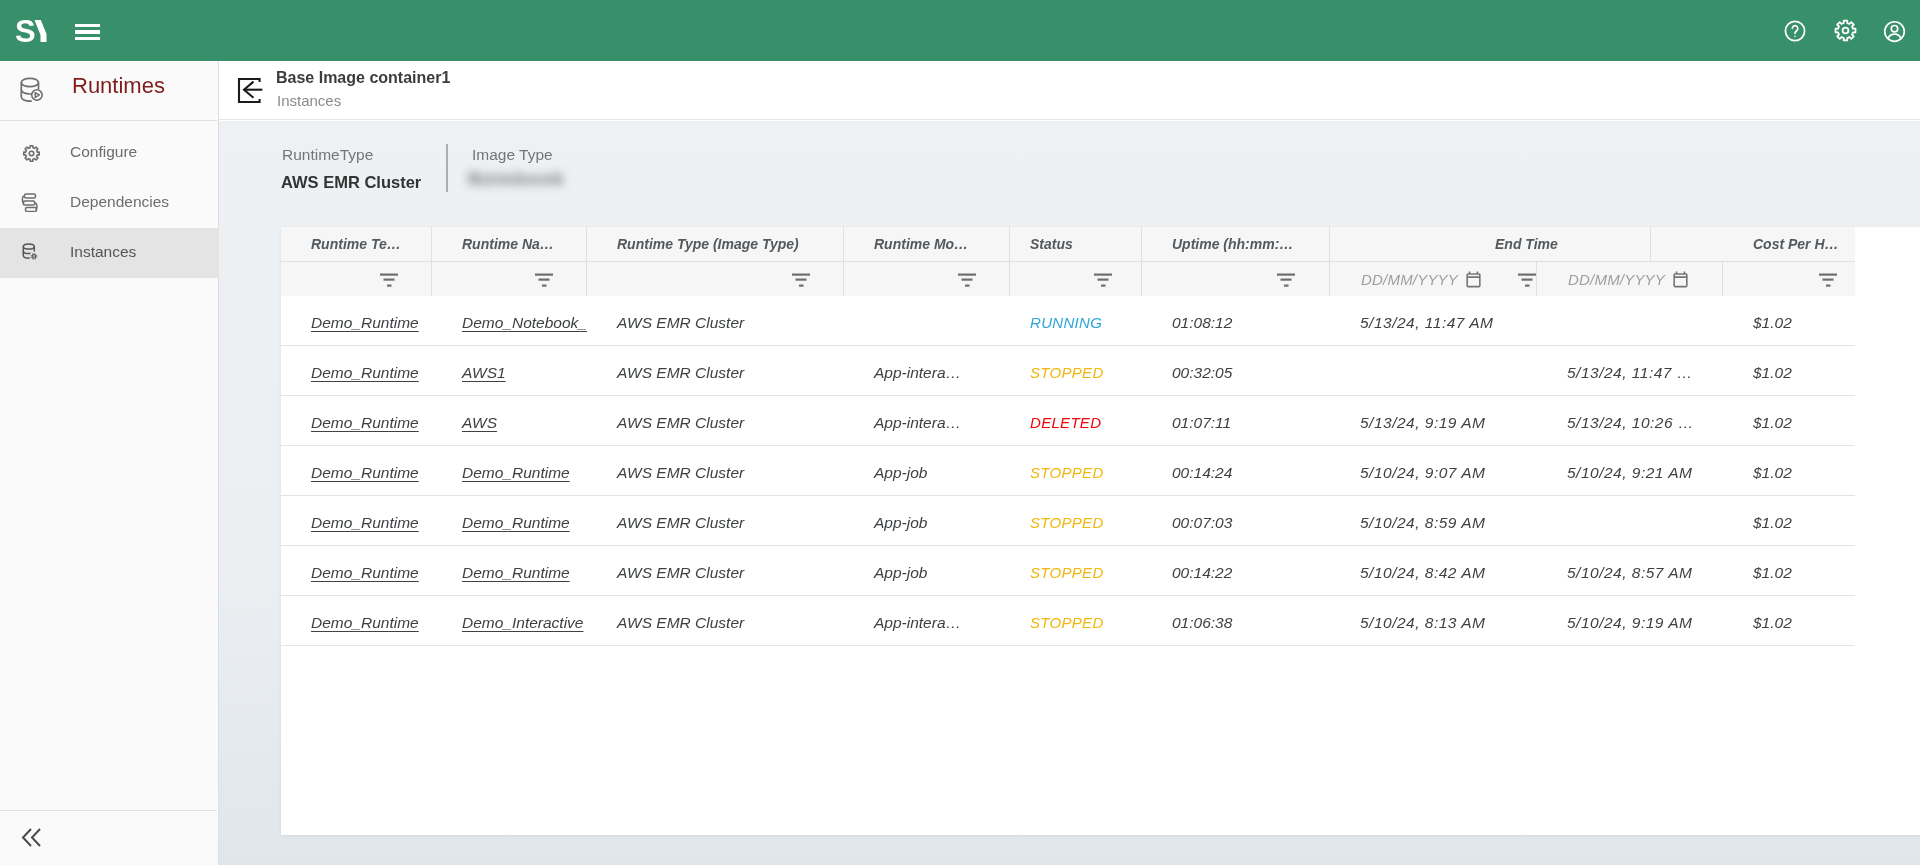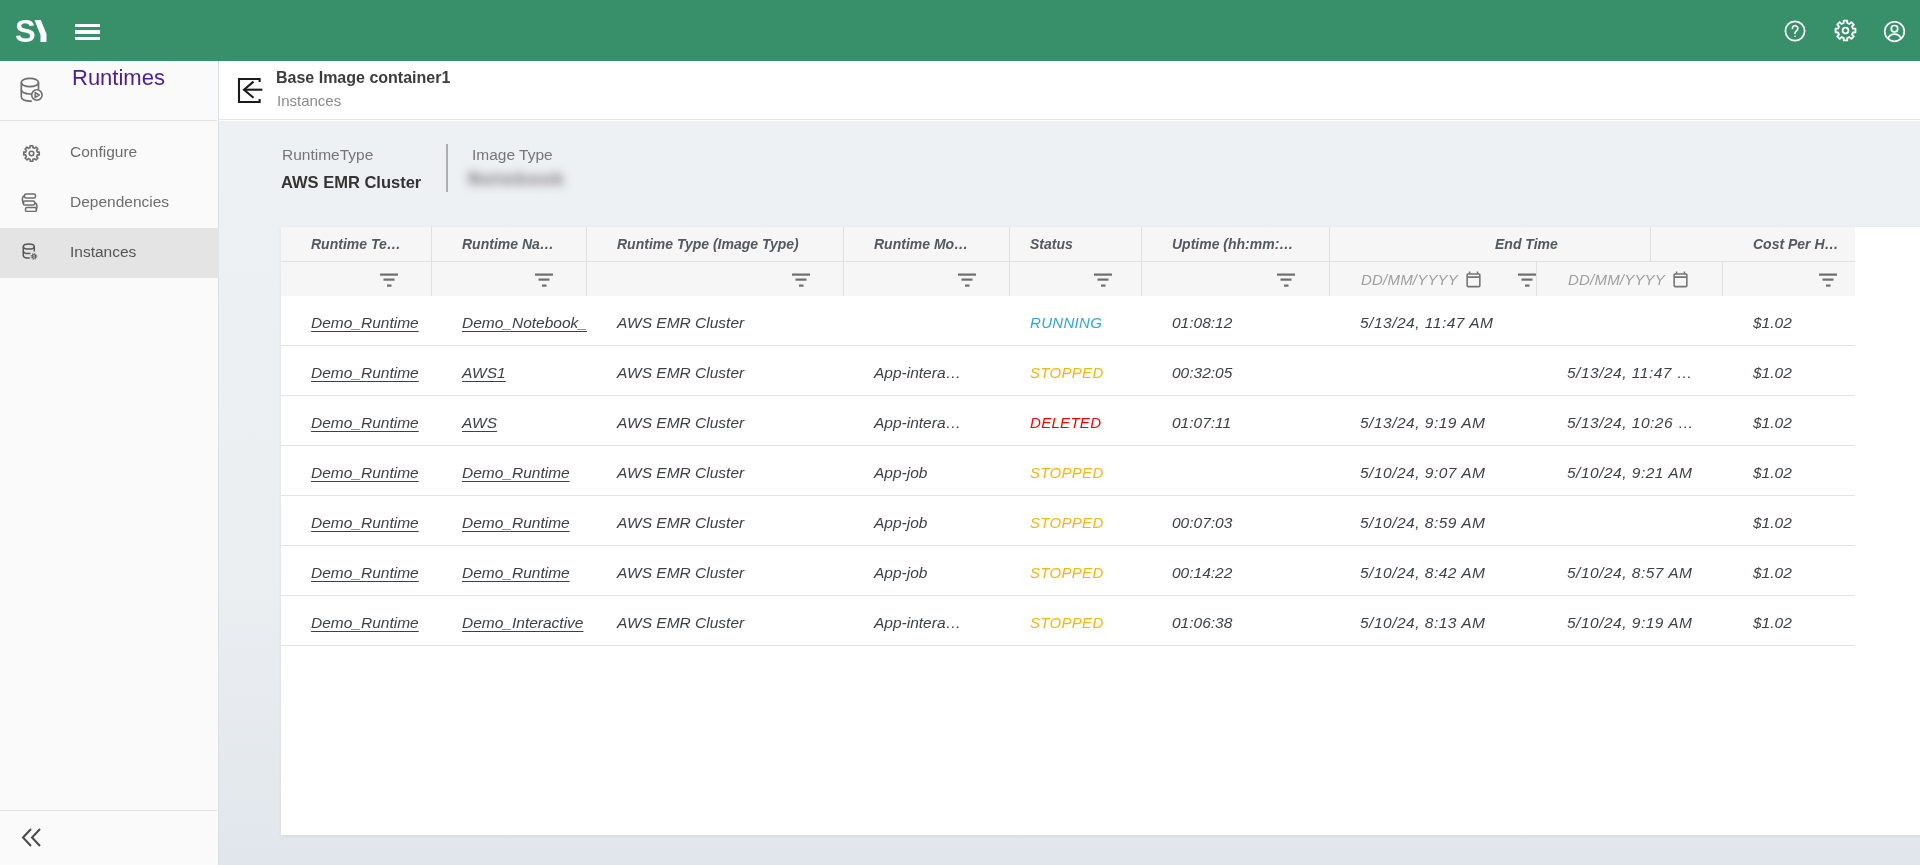--- a/index.html
+++ b/index.html
@@ -6,21 +6,21 @@
   html,body { width:1920px; height:865px; overflow:hidden; font-family:"Liberation Sans", sans-serif; background:#fff; }
   
   .topbar { position:absolute; left:0; top:0; width:1920px; height:61px; background:#38906b; }
   .logo { position:absolute; left:15px; top:14px; }
   .burger { position:absolute; left:75px; top:24px; width:24.5px; }
   .burger div { height:3.2px; background:#fff; margin-bottom:3.2px; }
   .tb-ic { position:absolute; top:19px; }
   
   .sidebar { position:absolute; left:0; top:61px; width:219px; height:804px; background:#fafafa; border-right:1px solid #dadfe3; }
   .side-head { position:absolute; left:0; top:0; width:217px; height:60px; border-bottom:1px solid #e2e2e2; }
-  .side-head .txt { position:absolute; left:72px; top:4px; font-size:22px; color:#4c1d95; }
+  .side-head .txt { position:absolute; left:72px; top:12px; font-size:22px; color:#7f1d1d; }
   .s-item { position:absolute; left:0; width:220px; height:50px;padding-left:46px; }
   .s-item .txt { position:absolute; left:70px; top:15px; font-size:15.5px; color:#6d6d6d; }
   .s-item.sel { background:#e4e4e4; }
   .side-foot { position:absolute; left:0; top:749px; width:217px; height:55px; border-top:1px solid #e2e2e2; }
   
   .pagehead { position:absolute; left:219px; top:61px; width:1701px; height:59px; background:#fff; border-bottom:1px solid #e4e6e8; }
   .ph-title { position:absolute; left:57px; top:8px; font-size:16px; font-weight:bold; color:#3c3c3c; }
   .ph-sub { position:absolute; left:58px; top:31px; font-size:15px; color:#8b8b8b; }
   .backic { position:absolute; left:18px; top:16px; }
   
@@ -265,20 +265,21 @@
       <div class="bcell dt" style="left:1049px;width:207px">5/13/24, 9:19 AM</div>
       <div class="bcell dt" style="left:1256px;width:186px">5/13/24, 10:26 …</div>
       <div class="bcell" style="left:1442px;width:132px">$1.02</div>
     </div>
     <div class="trow" style="top:219px">
       <div class="bcell lnk" style="left:0;width:151px">Demo_Runtime</div>
       <div class="bcell lnk" style="left:151px;width:155px">Demo_Runtime</div>
       <div class="bcell" style="left:306px;width:257px">AWS EMR Cluster</div>
       <div class="bcell" style="left:563px;width:166px">App-job</div>
       <div class="bcell st" style="left:729px;width:132px;padding-left:20px;color:#f2b70c">STOPPED</div>
+      <div class="bcell" style="left:861px;width:188px">00:14:24</div>
       <div class="bcell dt" style="left:1049px;width:207px">5/10/24, 9:07 AM</div>
       <div class="bcell dt" style="left:1256px;width:186px">5/10/24, 9:21 AM</div>
       <div class="bcell" style="left:1442px;width:132px">$1.02</div>
     </div>
     <div class="trow" style="top:269px">
       <div class="bcell lnk" style="left:0;width:151px">Demo_Runtime</div>
       <div class="bcell lnk" style="left:151px;width:155px">Demo_Runtime</div>
       <div class="bcell" style="left:306px;width:257px">AWS EMR Cluster</div>
       <div class="bcell" style="left:563px;width:166px">App-job</div>
       <div class="bcell st" style="left:729px;width:132px;padding-left:20px;color:#f2b70c">STOPPED</div>

